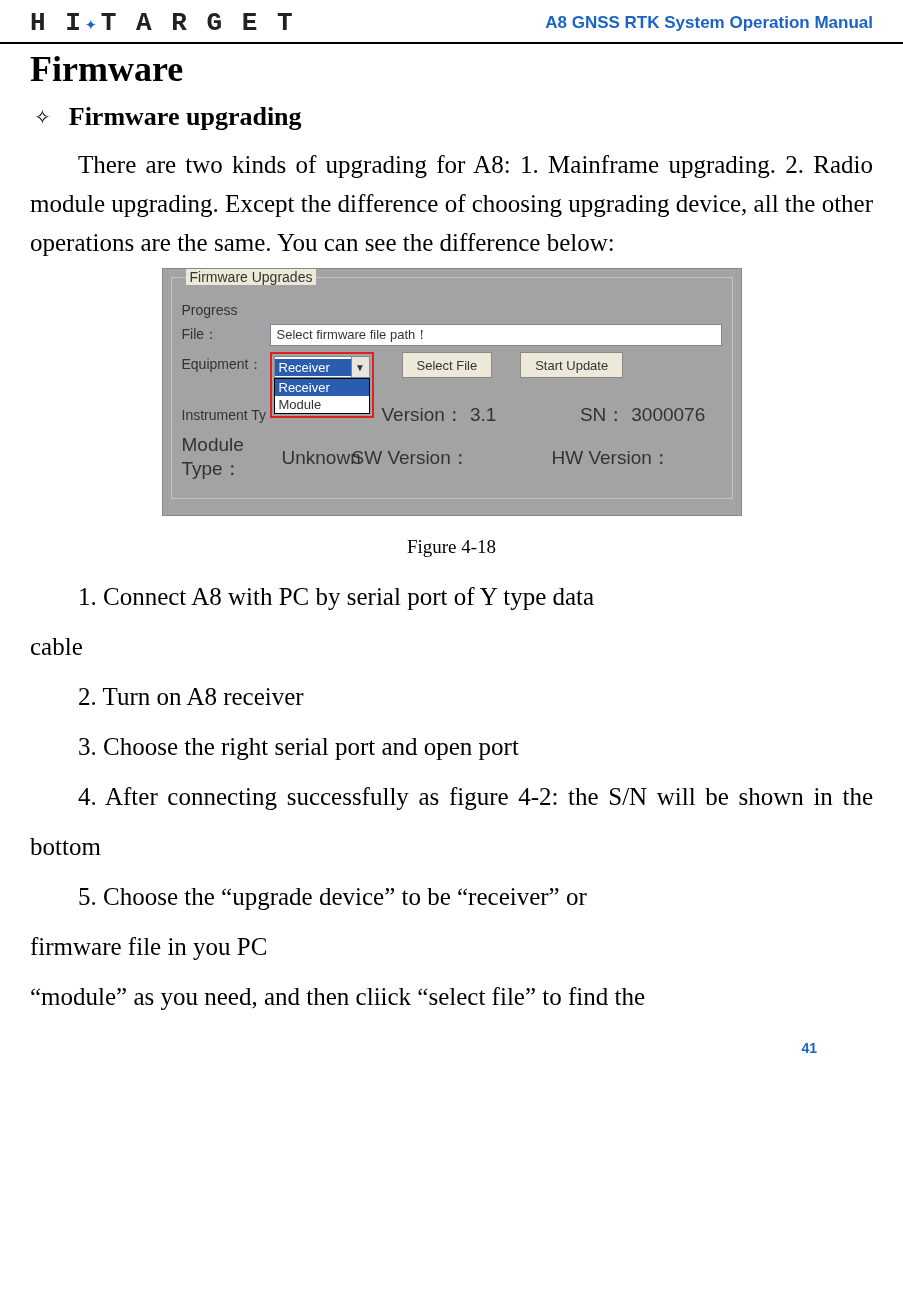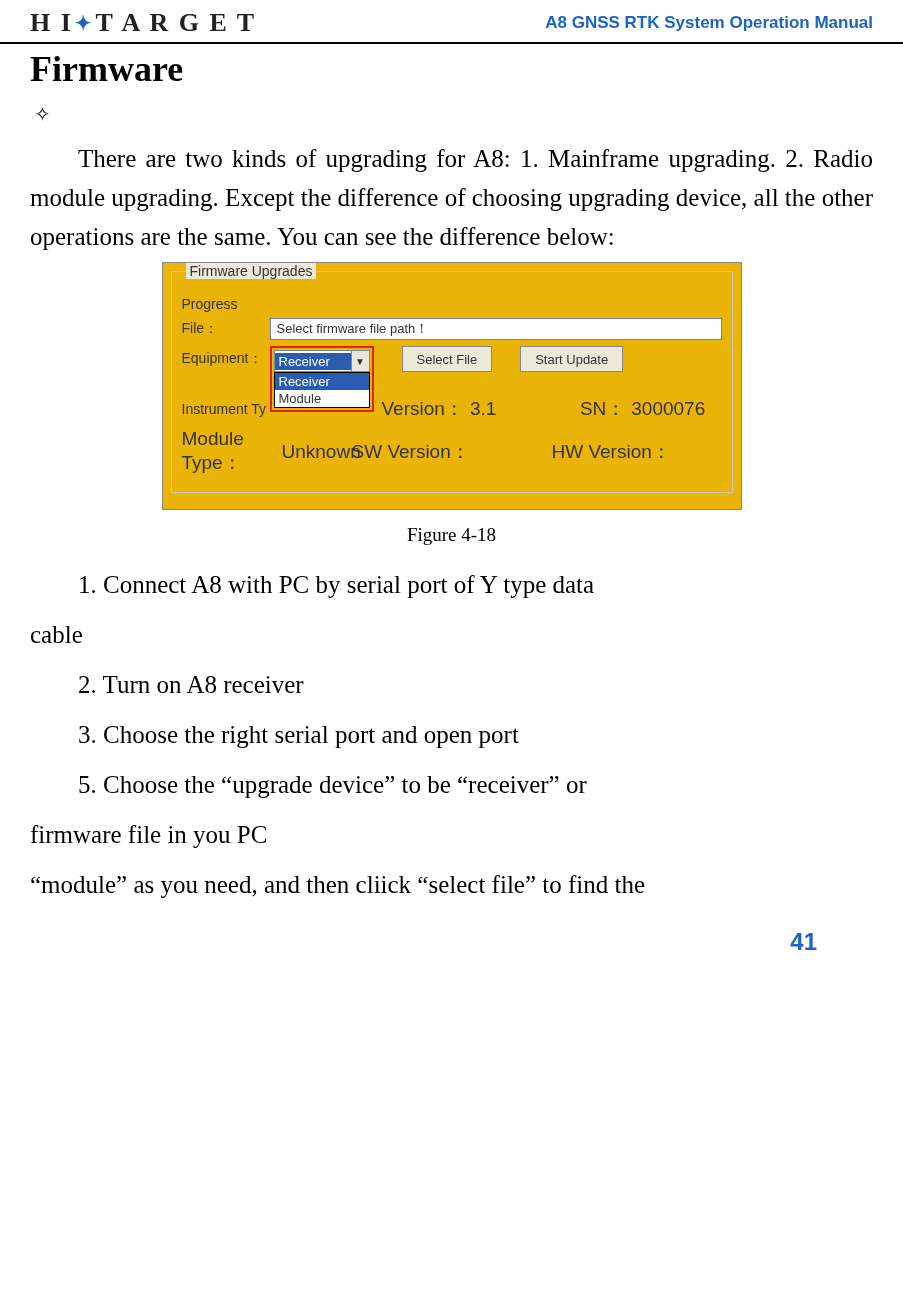--- a/index.html
+++ b/index.html
@@ -14,21 +14,21 @@
       padding: 0;
     }
     .header {
       display: flex;
       align-items: center;
       justify-content: space-between;
       padding: 8px 30px 4px 30px;
       border-bottom: 2px solid #000;
     }
     .logo {
-      font-family: Liberation Serif, serif;
+      font-family: Liberation Mono, monospace;
       font-size: 26px;
       font-weight: bold;
       letter-spacing: 2px;
       color: #222;
       display: flex;
       align-items: center;
     }
     .logo-hi {
       letter-spacing: 2px;
     }
@@ -71,24 +71,24 @@
     .para {
       font-size: 25px;
       line-height: 1.55;
       text-align: justify;
       margin-bottom: 6px;
     }
     .para-indent {
       text-indent: 48px;
     }
     .figure-img {
-      margin: 6px auto 14px auto;
+      margin: 6px auto 20px auto;
       width: 580px;
       border: 1px solid #888;
-      background: #eab308;
+      background: #a3a3a3;
       font-family: Tahoma, Arial, sans-serif;
     }
     .fig-legend {
       position: relative;
       top: -2px;
       left: 4px;
       background: #ece9d8;
       font-size: 14px;
       color: #333;
       padding: 0 4px;
@@ -188,21 +188,21 @@
       text-indent: 48px;
     }
     .para2 {
       font-size: 25px;
       line-height: 1.55;
       margin-top: 2px;
     }
     .page-num {
       text-align: right;
       font-family: Arial, sans-serif;
-      font-size: 24px;
+      font-size: 14px;
       font-weight: bold;
       color: #1b64c5;
       padding-right: 56px;
       margin-top: 18px;
     }
   </style>
 </head>
 <body>
 
 <div class="header">
@@ -213,20 +213,21 @@
   </div>
   <div class="header-title">A8  GNSS RTK System Operation Manual</div>
 </div>
 
 <div class="content">
 
   <div class="h1">Firmware</div>
 
   <div class="h2-row">
     <span class="diamond">✧</span>
+    <span class="h2">Firmware upgrading</span>
   </div>
 
   <p class="para para-indent">There are two kinds of upgrading for A8: 1. Mainframe upgrading. 2. Radio module upgrading. Except the difference of choosing upgrading device, all the other operations are the same. You can see the difference below:</p>
 
   <div class="figure-img">
     <div style="padding:0 0 8px 0;">
       <div style="border:1px solid #c5c5b8; margin:8px; padding:0 10px 10px 10px; position:relative;">
         <span class="fig-legend" style="position:relative; top:-10px;">Firmware Upgrades</span>
 
         <div class="fig-row">
@@ -278,19 +279,20 @@
   <div class="fig-caption">Figure 4-18</div>
 
 
   <p class="step step-indent" style="margin-top:14px;">1.  Connect A8 with PC by serial port of Y type data</p>
   <p class="step">cable</p>
 
   <p class="step step-indent">2. Turn on A8 receiver</p>
 
   <p class="step step-indent">3. Choose the right serial port and open port</p>
 
+  <p class="step step-indent" style="text-align:justify;">4. After connecting successfully as figure 4-2: the S/N will be shown in the bottom</p>
 
   <p class="step step-indent">5. Choose the “upgrade device” to be “receiver” or</p>
   <p class="step">firmware file in you PC</p>
   <p class="step">“module” as you need, and then cliick “select file” to find the</p>
 
   <div class="page-num">41</div>
 </div>
 
 </body></html>

